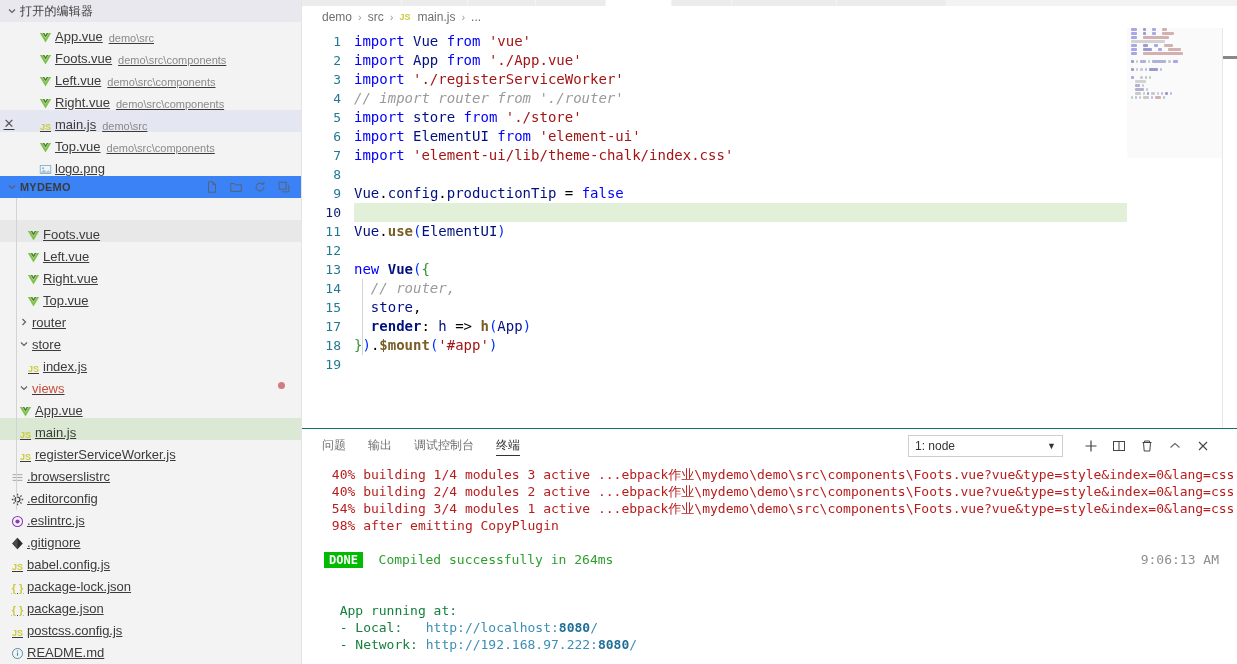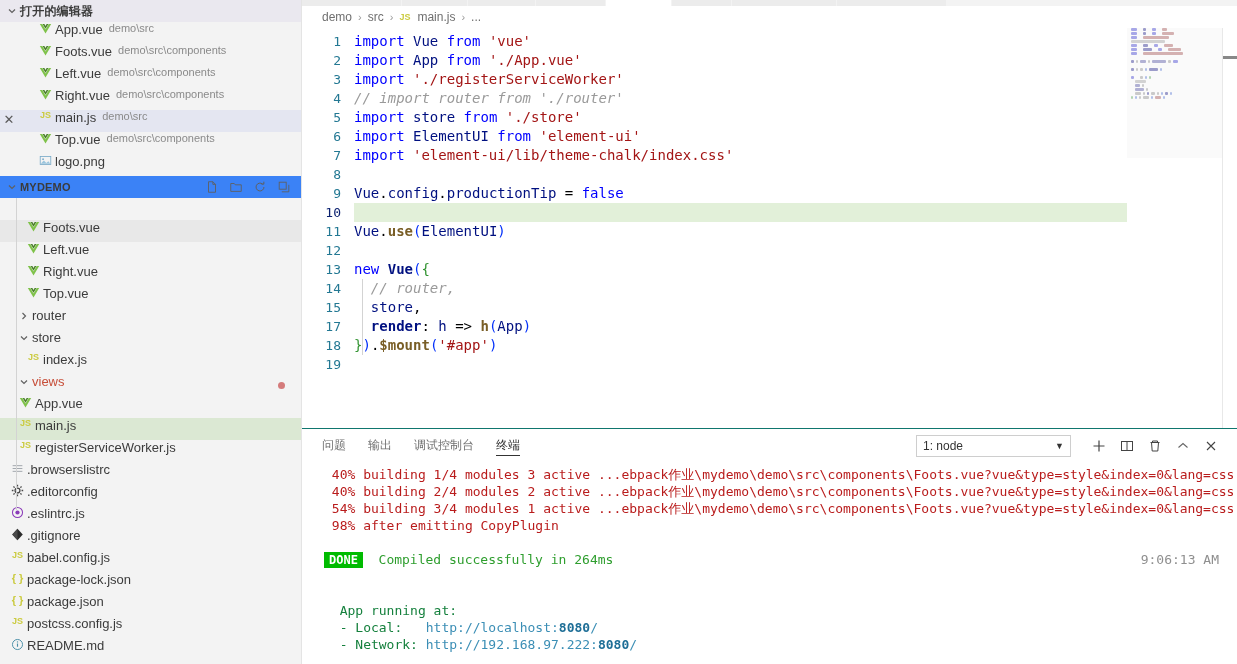--- a/index.html
+++ b/index.html
@@ -40,39 +40,40 @@
     user-select: none;
   }
   .section-header.open-editors { background: #eae8ef; }
   .twisty {
     width: 16px; height: 16px;
     display: inline-flex; align-items: center; justify-content: center;
     font-size: 10px; color: #616161;
     flex: 0 0 16px;
   }
   .section-title { font-weight: bold; font-size: 11px; }
-  .section-title.cn { font-size: 12px; font-weight: bold; }
+  .section-title.cn { font-size: 12px; font-weight: normal; }
   .header-actions {
     margin-left: auto;
     display: flex; align-items: center;
     gap: 6px;
     padding-right: 8px;
   }
   .hact { width: 18px; height: 18px; display:flex; align-items:center; justify-content:center; color:#5f5f5f; }
   .hact svg { display:block; }
 
   .tree { flex: 1 1 auto; overflow: hidden; }
   .row {
     height: 22px;
-    display: flex; align-items: flex-start;
+    display: flex; align-items: flex-end;
     white-space: nowrap;
     font-size: 13px;
     color: #3b3b3b;
     cursor: pointer;
     position: relative;
+    text-decoration: underline;
   }
   .row.sel-grey { background: #e4e6f1; }
   .row.sel-green { background: #dbe8d3; }
   .row.hover-grey { background: #e8e8e8; }
   .row .close-x {
     width: 18px; height: 18px;
     display: inline-flex; align-items: center; justify-content: center;
     font-size: 13px; color: #5a5a5a;
     flex: 0 0 18px;
   }
@@ -242,21 +243,21 @@
   .ptab.active::after {
     content: "";
     position: absolute;
     left: 0; right: 0; bottom: 6px;
     height: 1px; background: #333333;
   }
   .panel-actions {
     margin-left: auto;
     display: flex; align-items: center;
     gap: 0px;
-    padding-right: 12px;
+    padding-right: 20px;
   }
   .term-select {
     width: 155px; height: 22px;
     border: 1px solid #cecece;
     background: #ffffff;
     font-size: 12px;
     color: #333333;
     display: flex; align-items: center;
     padding: 0 6px;
     position: relative;

